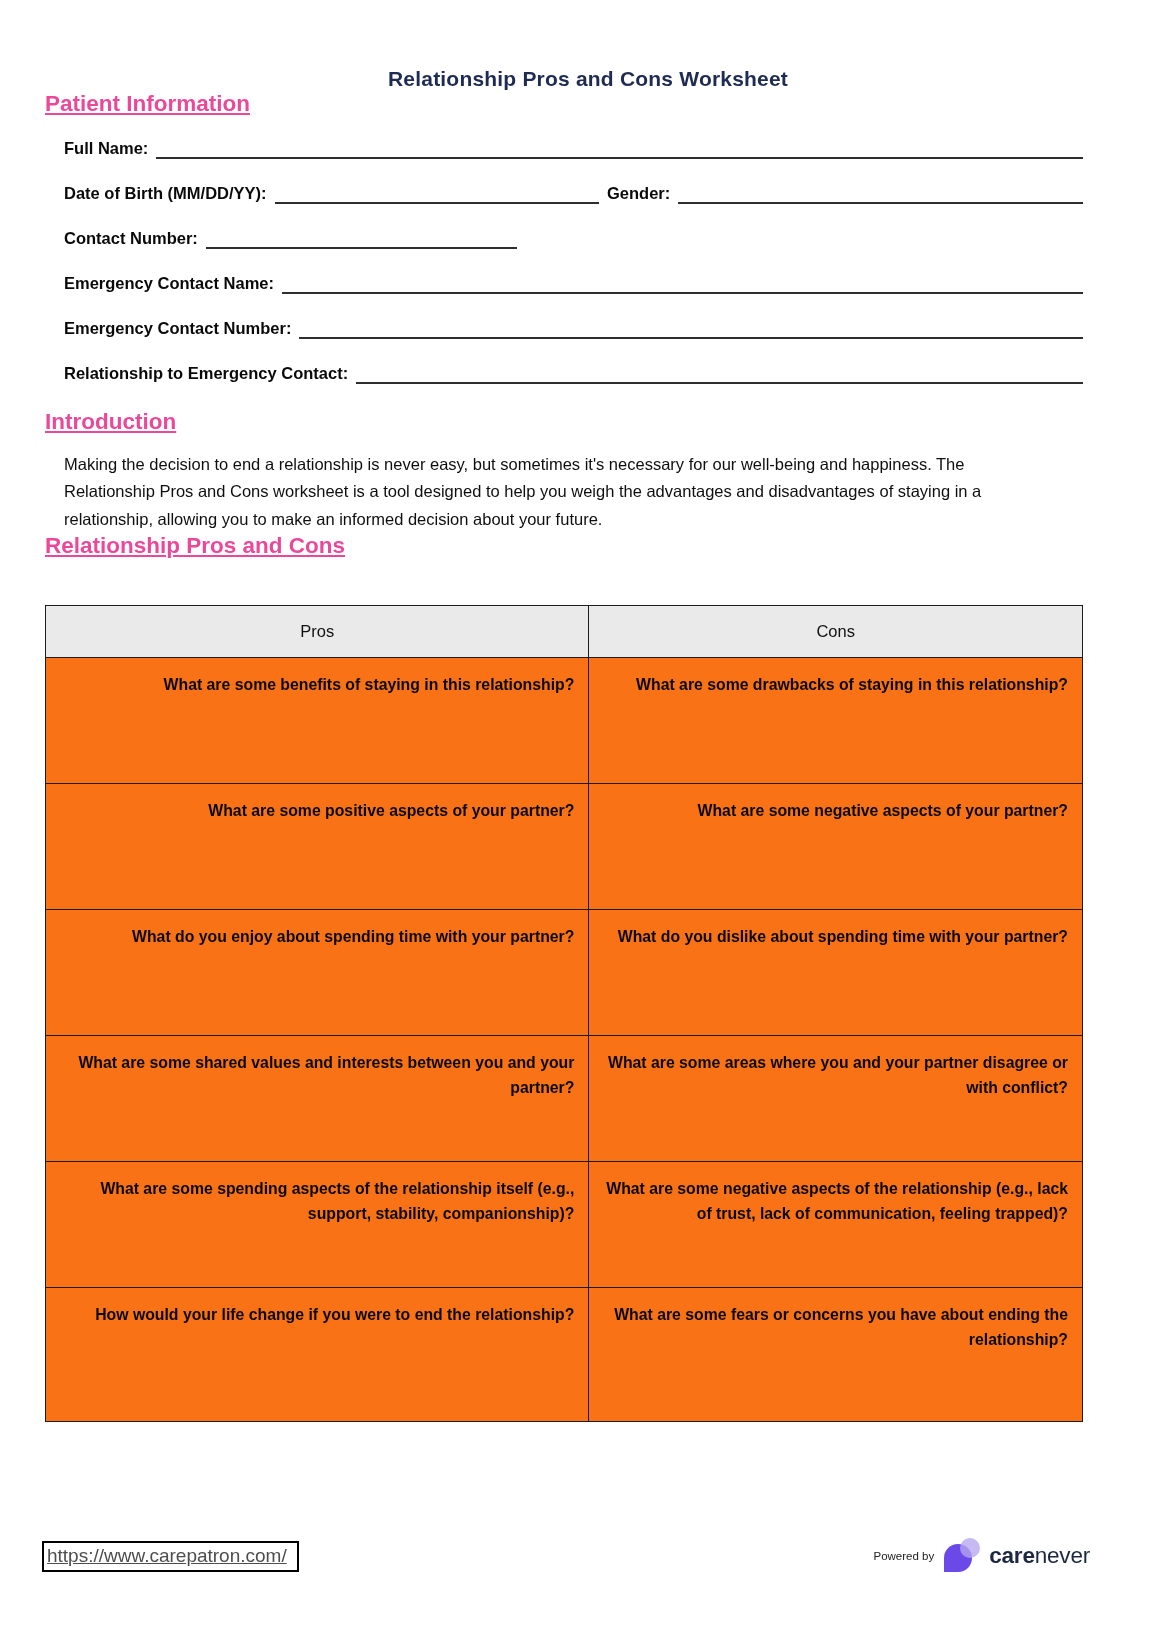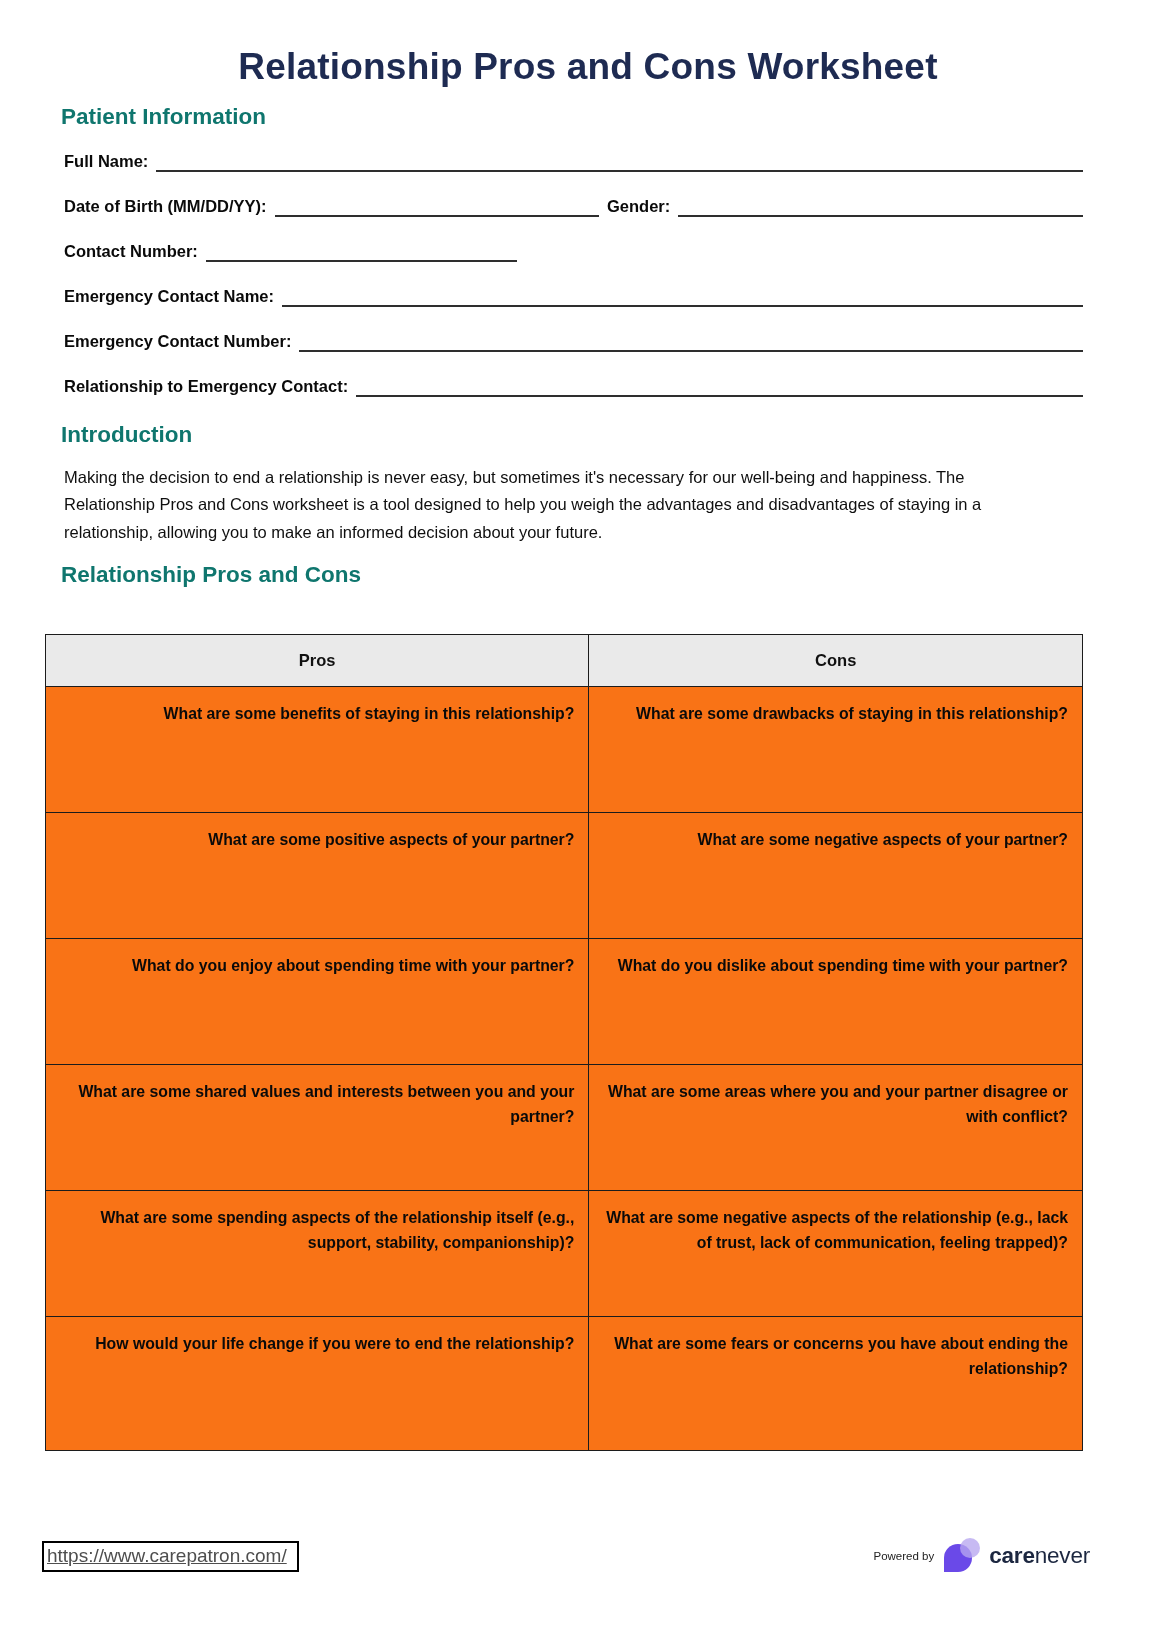--- a/index.html
+++ b/index.html
@@ -10,35 +10,36 @@
     position: relative;
     width: 1176px;
     height: 1630px;
     background: #ffffff;
     overflow: hidden;
     margin: 0 auto;
   }
 
   .page-title {
     margin: 0;
-    padding-top: 46px;
+    padding-top: 67px;
     text-align: center;
-    font-size: 37px;
+    font-size: 21px;
     font-weight: bold;
     color: #1e2b52;
     letter-spacing: 0.2px;
   }
 
   .content { padding: 0 93px 0 45px; }
 
   h2.section-heading {
-    margin: 16px;
+    margin: 0;
     font-size: 22.5px;
     font-weight: bold;
-    color: #0f766e;
+    color: #ec4899;
+    text-decoration: underline;
   }
   .h-patient { margin-top: 44px; }
   .h-intro   { margin-top: 26px; }
   .h-proscons{ margin-top: 16px; }
 
   .fields { margin-top: 22px; padding-left: 19px; }
   .frow { display: flex; margin-bottom: 25px; }
   .field { display: flex; align-items: flex-end; flex: 1; min-width: 0; }
   .flabel {
     font-weight: bold;
@@ -68,21 +69,21 @@
     width: 100%;
     margin-top: 46px;
     border-collapse: collapse;
     table-layout: fixed;
   }
   .pc-table th {
     background: #eaeaea;
     border: 1.6px solid #1c1c1c;
     height: 52px;
     font-size: 16.5px;
-    font-weight: bold;
+    font-weight: normal;
     color: #111111;
     text-align: center;
   }
   .pc-table td {
     border: 1.6px solid #1c1c1c;
     vertical-align: top;
     padding: 15px 14px;
     background: #f97316;
     text-align: right;
   }

